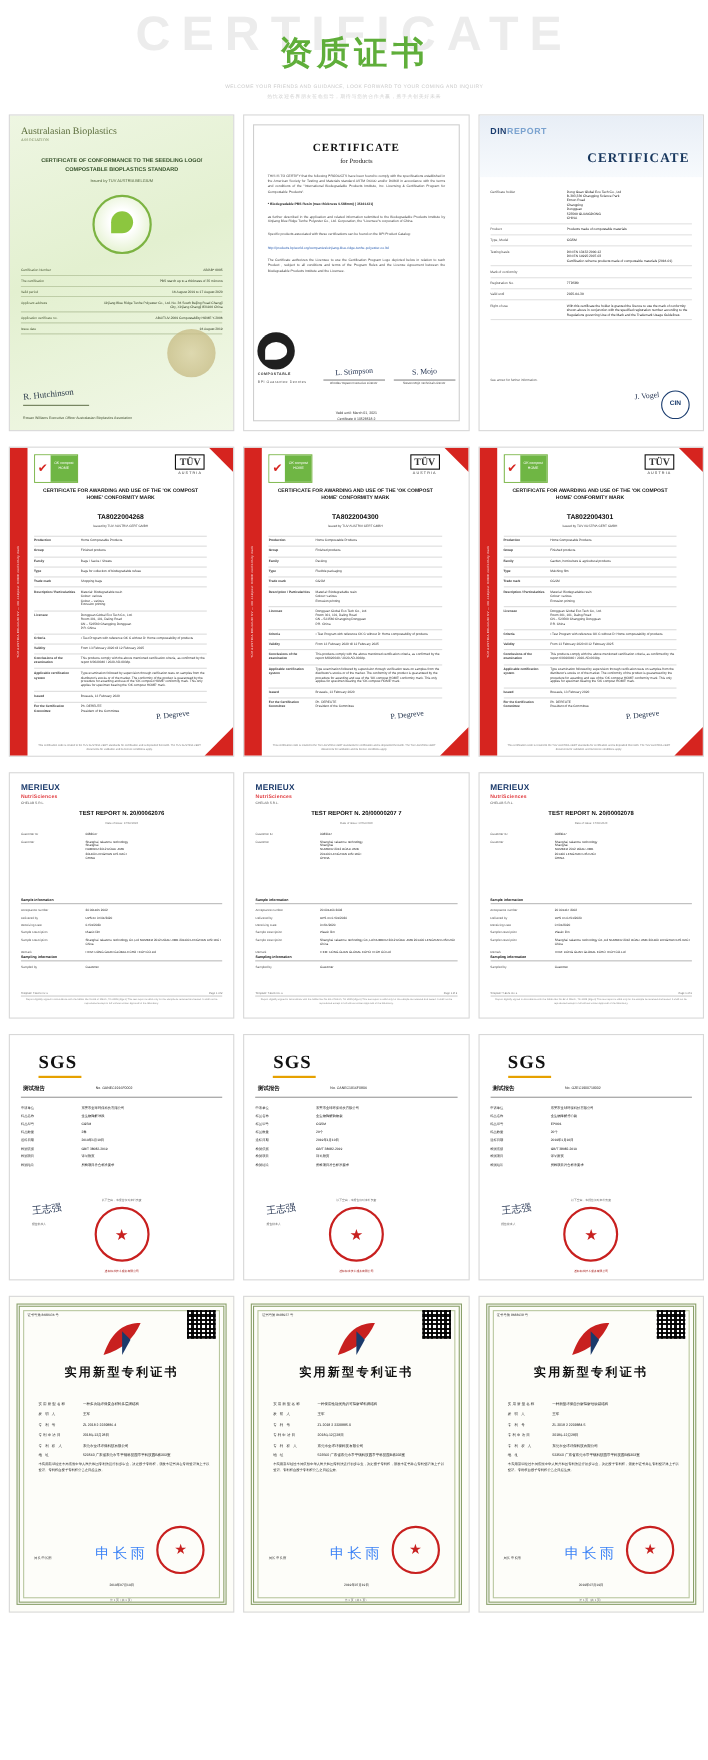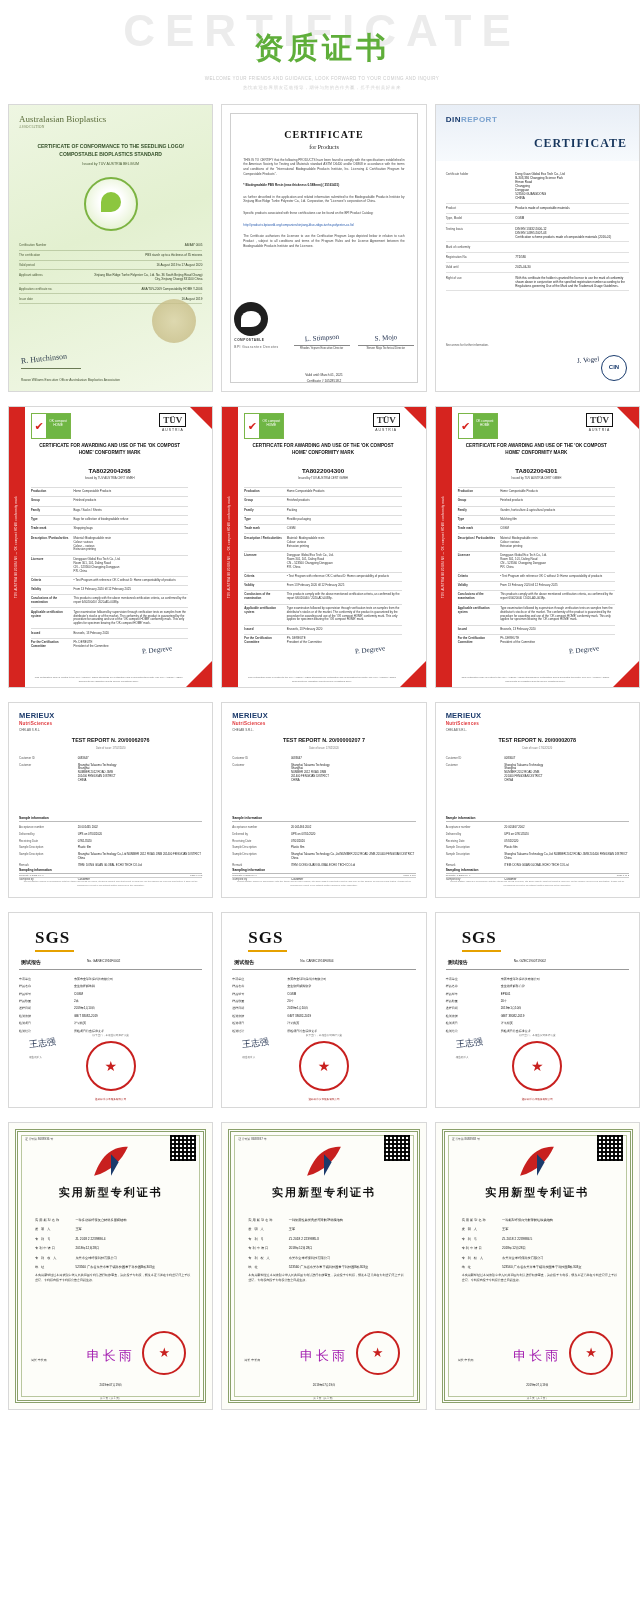--- a/index.html
+++ b/index.html
@@ -40,21 +40,21 @@
   .grid {
     display:grid;
     grid-template-columns: repeat(3, 1fr);
     gap: 8px;
     padding: 4px 4px 10px 8px;
   }
   .cert {
     position:relative;
     background:#fff;
     border:1px solid #d8d8d8;
-    height: 196px;
+    height: 224px;
     overflow:hidden;
     font-size:3px;
     line-height:1.35;
   }
   .row-tall .cert { height: 288px; }
   .row-tuv .cert { height: 282px; }
 
   
   
   .c1 { background: linear-gradient(160deg,#eef6e2 0%,#e3f0d0 45%,#f2f8e8 100%); }
@@ -196,21 +196,21 @@
       repeating-linear-gradient(0deg,#111 0 2px,#fff 2px 4px),
       repeating-linear-gradient(90deg,#111 0 2px,transparent 2px 4px);
       background-blend-mode:multiply; }
   .pat .swoosh { position:absolute; top:22px; left:50%; transform:translateX(-50%); width:46px; height:34px; }
   .pat h4 { position:absolute; top:62px; left:0; right:0; text-align:center; font-size:11px; font-weight:bold; color:#111; margin:0; letter-spacing:2px; font-family:"Liberation Serif",serif;}
   .pat .kv { position:absolute; left:26px; right:22px; top:92px;}
   .pat .kv .r { display:flex; padding:2.6px 0; }
   .pat .kv .r .k { width:26%; color:#222; font-size:3.2px; letter-spacing:1px;}
   .pat .kv .r .v { width:74%; color:#111; font-size:3.2px; white-space:pre-line;}
   .pat .para { position:absolute; left:26px; right:22px; top:150px; font-size:3px; color:#222; line-height:1.7; text-align:justify;}
-  .pat .sigcn { position:absolute; bottom:44px; left:50%; transform:translateX(-50%); font-family:"Liberation Serif",serif; font-size:13px; color:#a21caf; letter-spacing:3px;}
+  .pat .sigcn { position:absolute; bottom:44px; left:50%; transform:translateX(-50%); font-family:"Liberation Serif",serif; font-size:13px; color:#3b82f6; letter-spacing:3px;}
   .pat .redstamp { position:absolute; bottom:34px; right:26px; width:44px; height:44px; border-radius:50%; border:2px solid #c8201f; color:#c8201f; font-size:13px; display:flex; align-items:center; justify-content:center;}
   .pat .leftlbl { position:absolute; bottom:46px; left:22px; font-size:3px; color:#333; line-height:1.8;}
   .pat .date { position:absolute; bottom:22px; left:0; right:0; text-align:center; font-size:3px; color:#222;}
   .pat .foot { position:absolute; bottom:9px; left:0; right:0; text-align:center; font-size:2.6px; color:#666;}
 </style>
 </head>
 <body>
 
 <div class="page">
 

